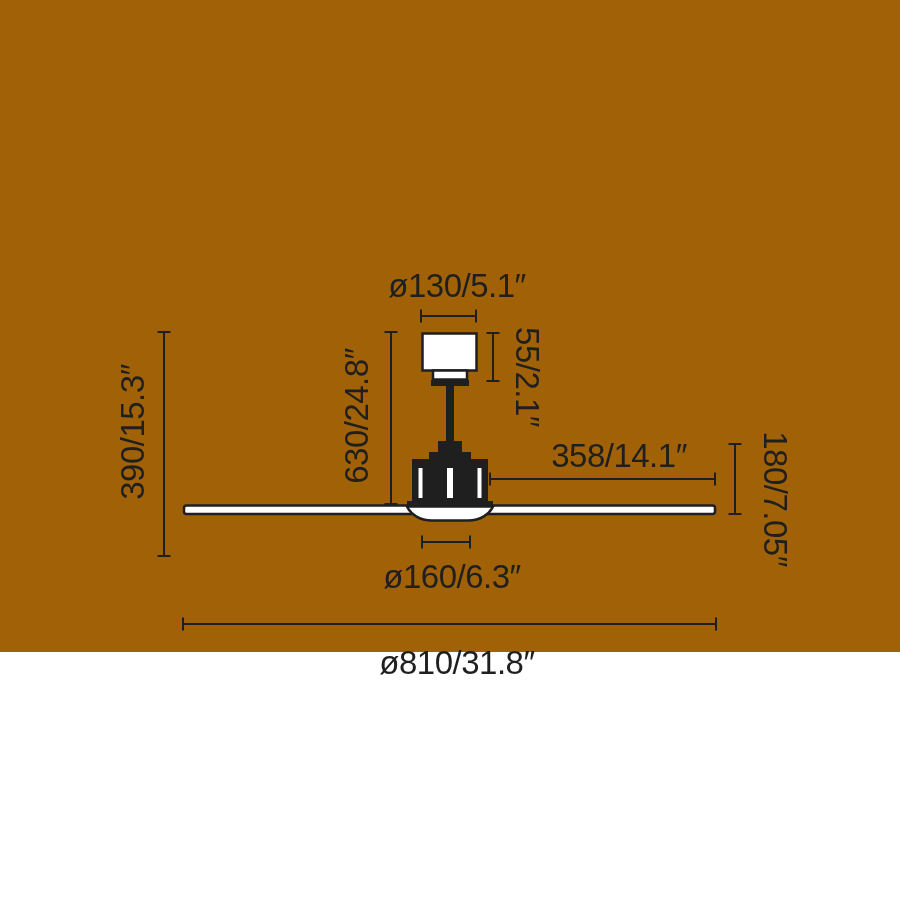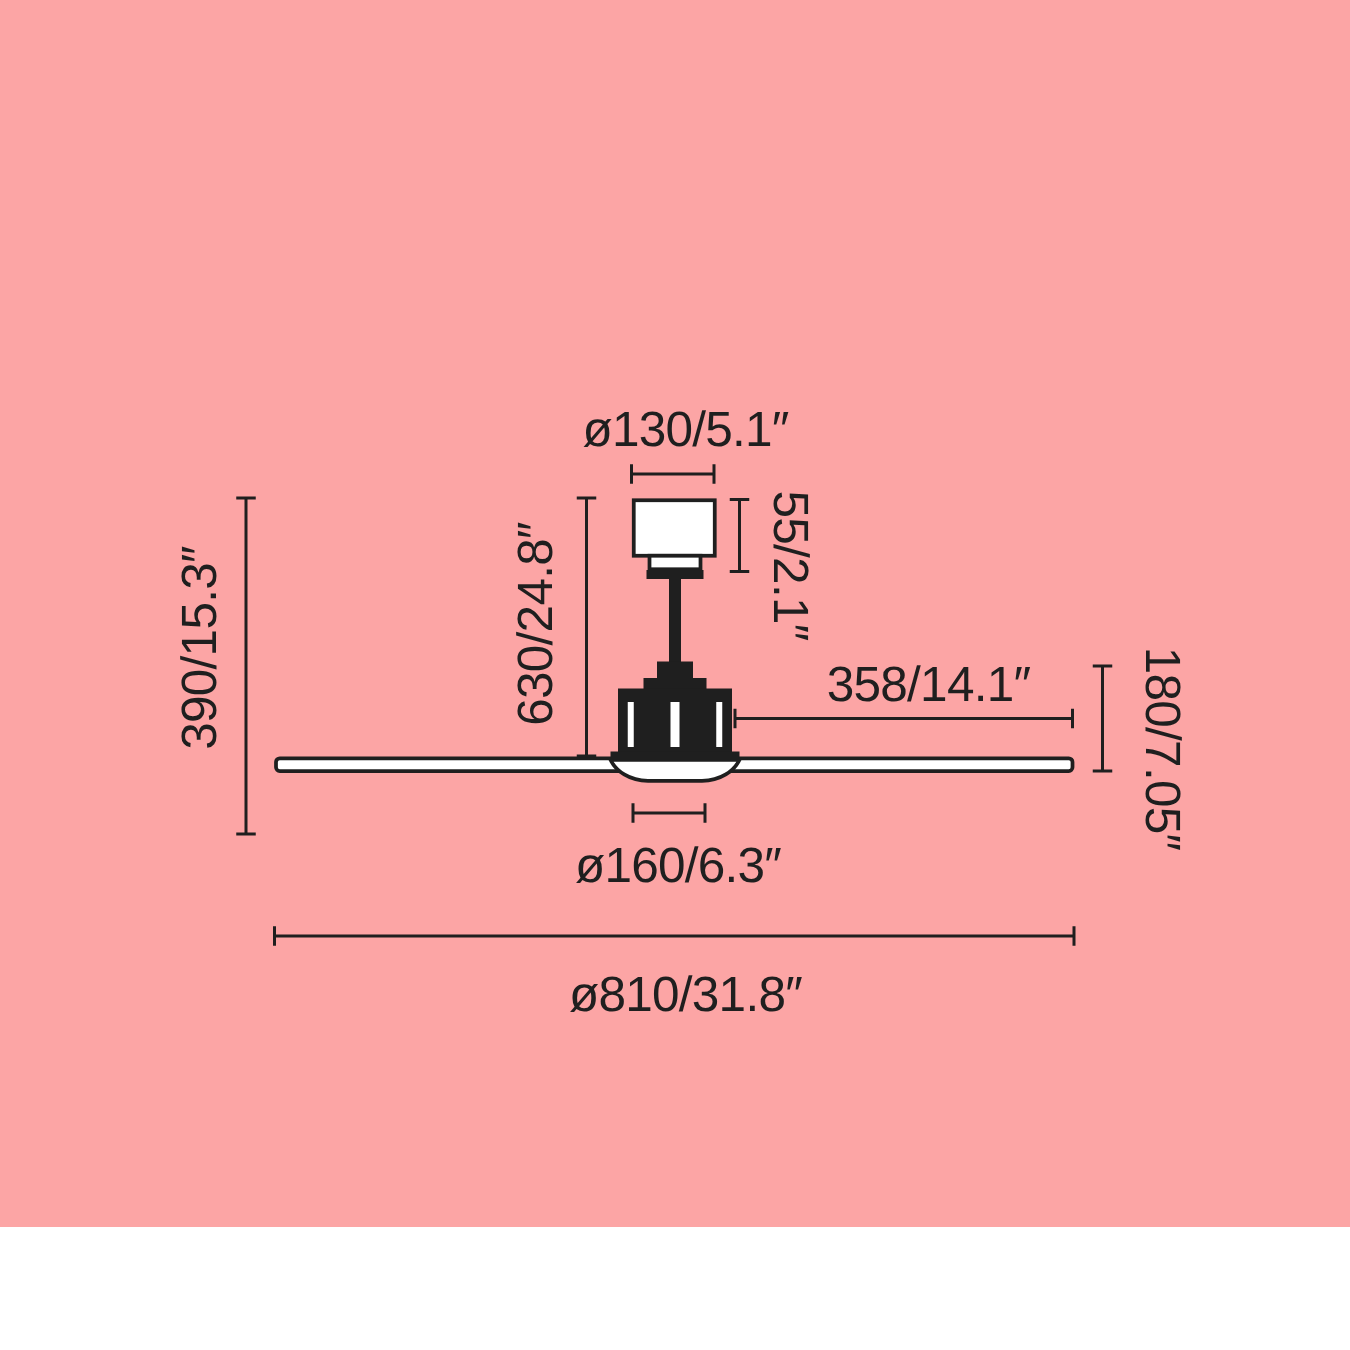--- a/index.html
+++ b/index.html
@@ -5,22 +5,22 @@
   html, body {
     margin: 0;
     padding: 0;
     width: 900px;
     height: 900px;
     background: #ffffff;
     font-family: "Liberation Sans", "DejaVu Sans", sans-serif;
   }
   .canvas {
     width: 900px;
-    height: 818px;
-    background: #fca5a5;
+    height: 652px;
+    background: #a16207;
     position: relative;
     text-align: right;
   }
   svg { display: block; }
   .dim-label {
     font-family: "Liberation Sans", "DejaVu Sans", sans-serif;
     font-size: 33px;
     fill: #1f1f1f;
     letter-spacing: -0.5px;
   }

